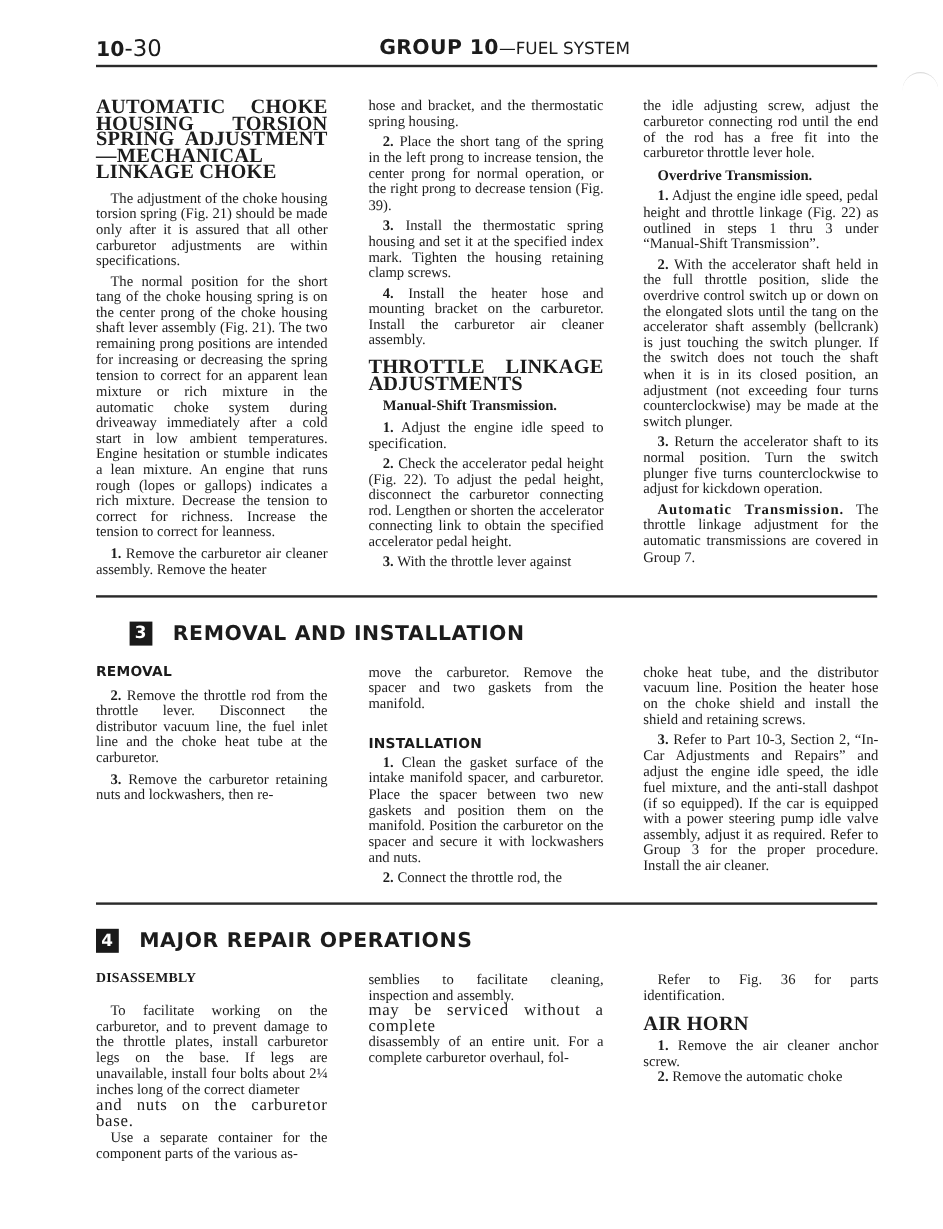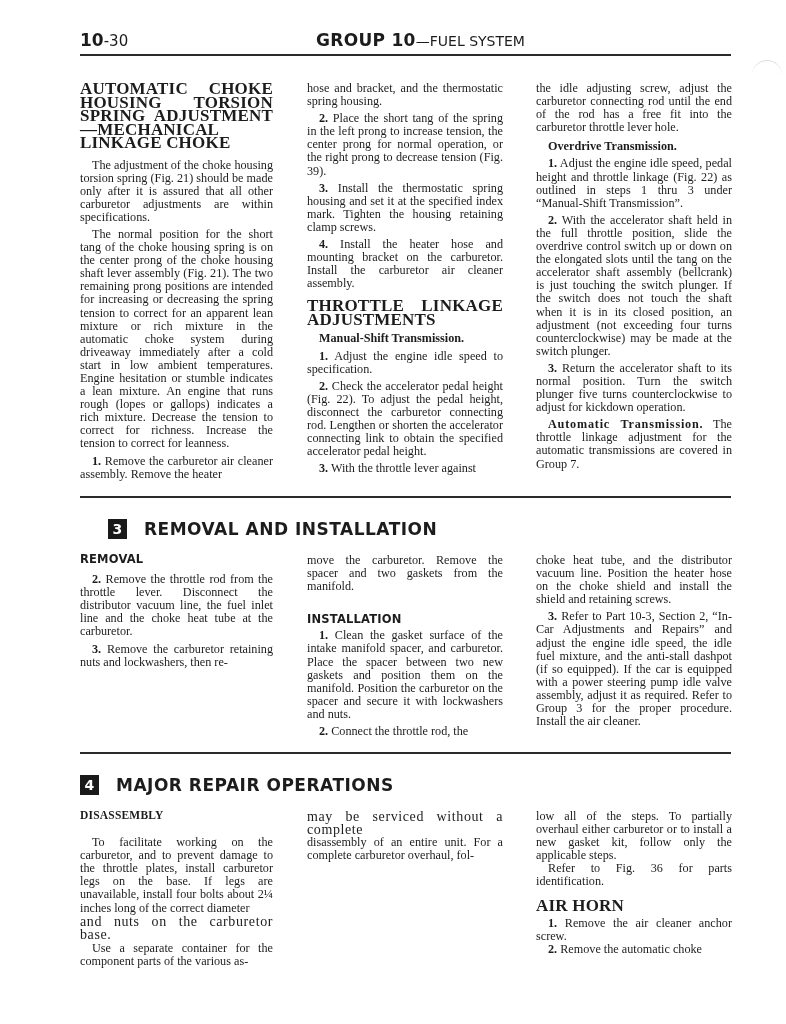--- a/index.html
+++ b/index.html
@@ -1,20 +1,20 @@
 <!DOCTYPE html>
 <html><head>
 <meta charset="utf-8">
 <style>
   html, body { margin: 0; padding: 0; background: #ffffff; }
   body { width: 786px; height: 1024px; position: relative; overflow: hidden; font-family: "Liberation Serif", serif; color: #1c1c1c; }
   .header { position: absolute; left: 80px; top: 30px; width: 650px; height: 26px; }
   .page-num { position: absolute; left: 0; top: 0; font-family: "DejaVu Sans", sans-serif; font-size: 17px; }
   .page-num b { font-weight: bold; }
-  .page-num span.small { font-weight: normal; font-size: 15px; }
+  .page-num span.small { font-weight: normal; font-size: 19px; }
   .group-title { position: absolute; left: 236px; top: 0; font-family: "DejaVu Sans", sans-serif; font-size: 17px; font-weight: bold; letter-spacing: 0.3px; }
   .group-title .sub { font-weight: normal; font-size: 14px; letter-spacing: 0; }
   .rule { position: absolute; left: 80px; width: 651px; height: 2px; background: #2a2a2a; }
   .corner { position: absolute; left: 752px; top: 60px; width: 30px; height: 30px; border-top: 1px solid #ddd; border-radius: 50% 50% 0 0; }
   .col { position: absolute; font-size: 12.2px; line-height: 13.1px; text-align: justify; }
   .col p { margin: 0 0 4px 0; text-indent: 12px; }
   .col p.noindent { text-indent: 0; }
   .h-serif { font-family: "Liberation Serif", serif; font-weight: bold; font-size: 17px; line-height: 13.5px; margin: 0 0 9px 0; letter-spacing: 0.2px; }
   .h-sans { font-family: "DejaVu Sans", sans-serif; font-weight: bold; font-size: 11.5px; margin: 0 0 9px 0; letter-spacing: 0.2px; }
   .subhead { font-weight: bold; margin: 0 0 4px 12px; }
@@ -93,23 +93,23 @@
 </div>
 
 <div class="col" style="left:80px; top:809px; width:193px;">
   <div class="h-sans" style="margin-bottom:14px;font-family:Liberation Serif, serif;">DISASSEMBLY</div>
   <p style="margin-bottom:0;">To facilitate working on the carburetor, and to prevent damage to the throttle plates, install carburetor legs on the base. If legs are unavailable, install four bolts about 2¼ inches long of the correct diameter</p>
   <p class="noindent small-caps-line" style="margin-bottom:1px;">and nuts on the carburetor base.</p>
   <p>Use a separate container for the component parts of the various as-</p>
 </div>
 
 <div class="col" style="left:307px; top:810px; width:196px;">
+  <p class="noindent" style="margin-bottom:0;">semblies to facilitate cleaning, inspection and assembly.</p>
   <p class="noindent small-caps-line" style="margin-bottom:0;">may be serviced without a complete</p>
   <p class="noindent">disassembly of an entire unit. For a complete carburetor overhaul, fol-</p>
 </div>
 
 <div class="col" style="left:536px; top:810px; width:196px;">
-  <p class="noindent" style="margin-bottom:0;">low all of the steps. To partially overhaul either carburetor or to install a new gasket kit, follow only the applicable steps.</p>
   <p style="margin-bottom:10px;">Refer to Fig. 36 for parts identification.</p>
   <div class="h-serif" style="margin-bottom:5px;">AIR HORN</div>
   <p style="margin-bottom:0;"><span class="num">1.</span> <span>Remove the air cleaner anchor screw.</span></p>
   <p><span class="num">2.</span> <span>Remove the automatic choke</span></p>
 </div>
 
 </body></html>

